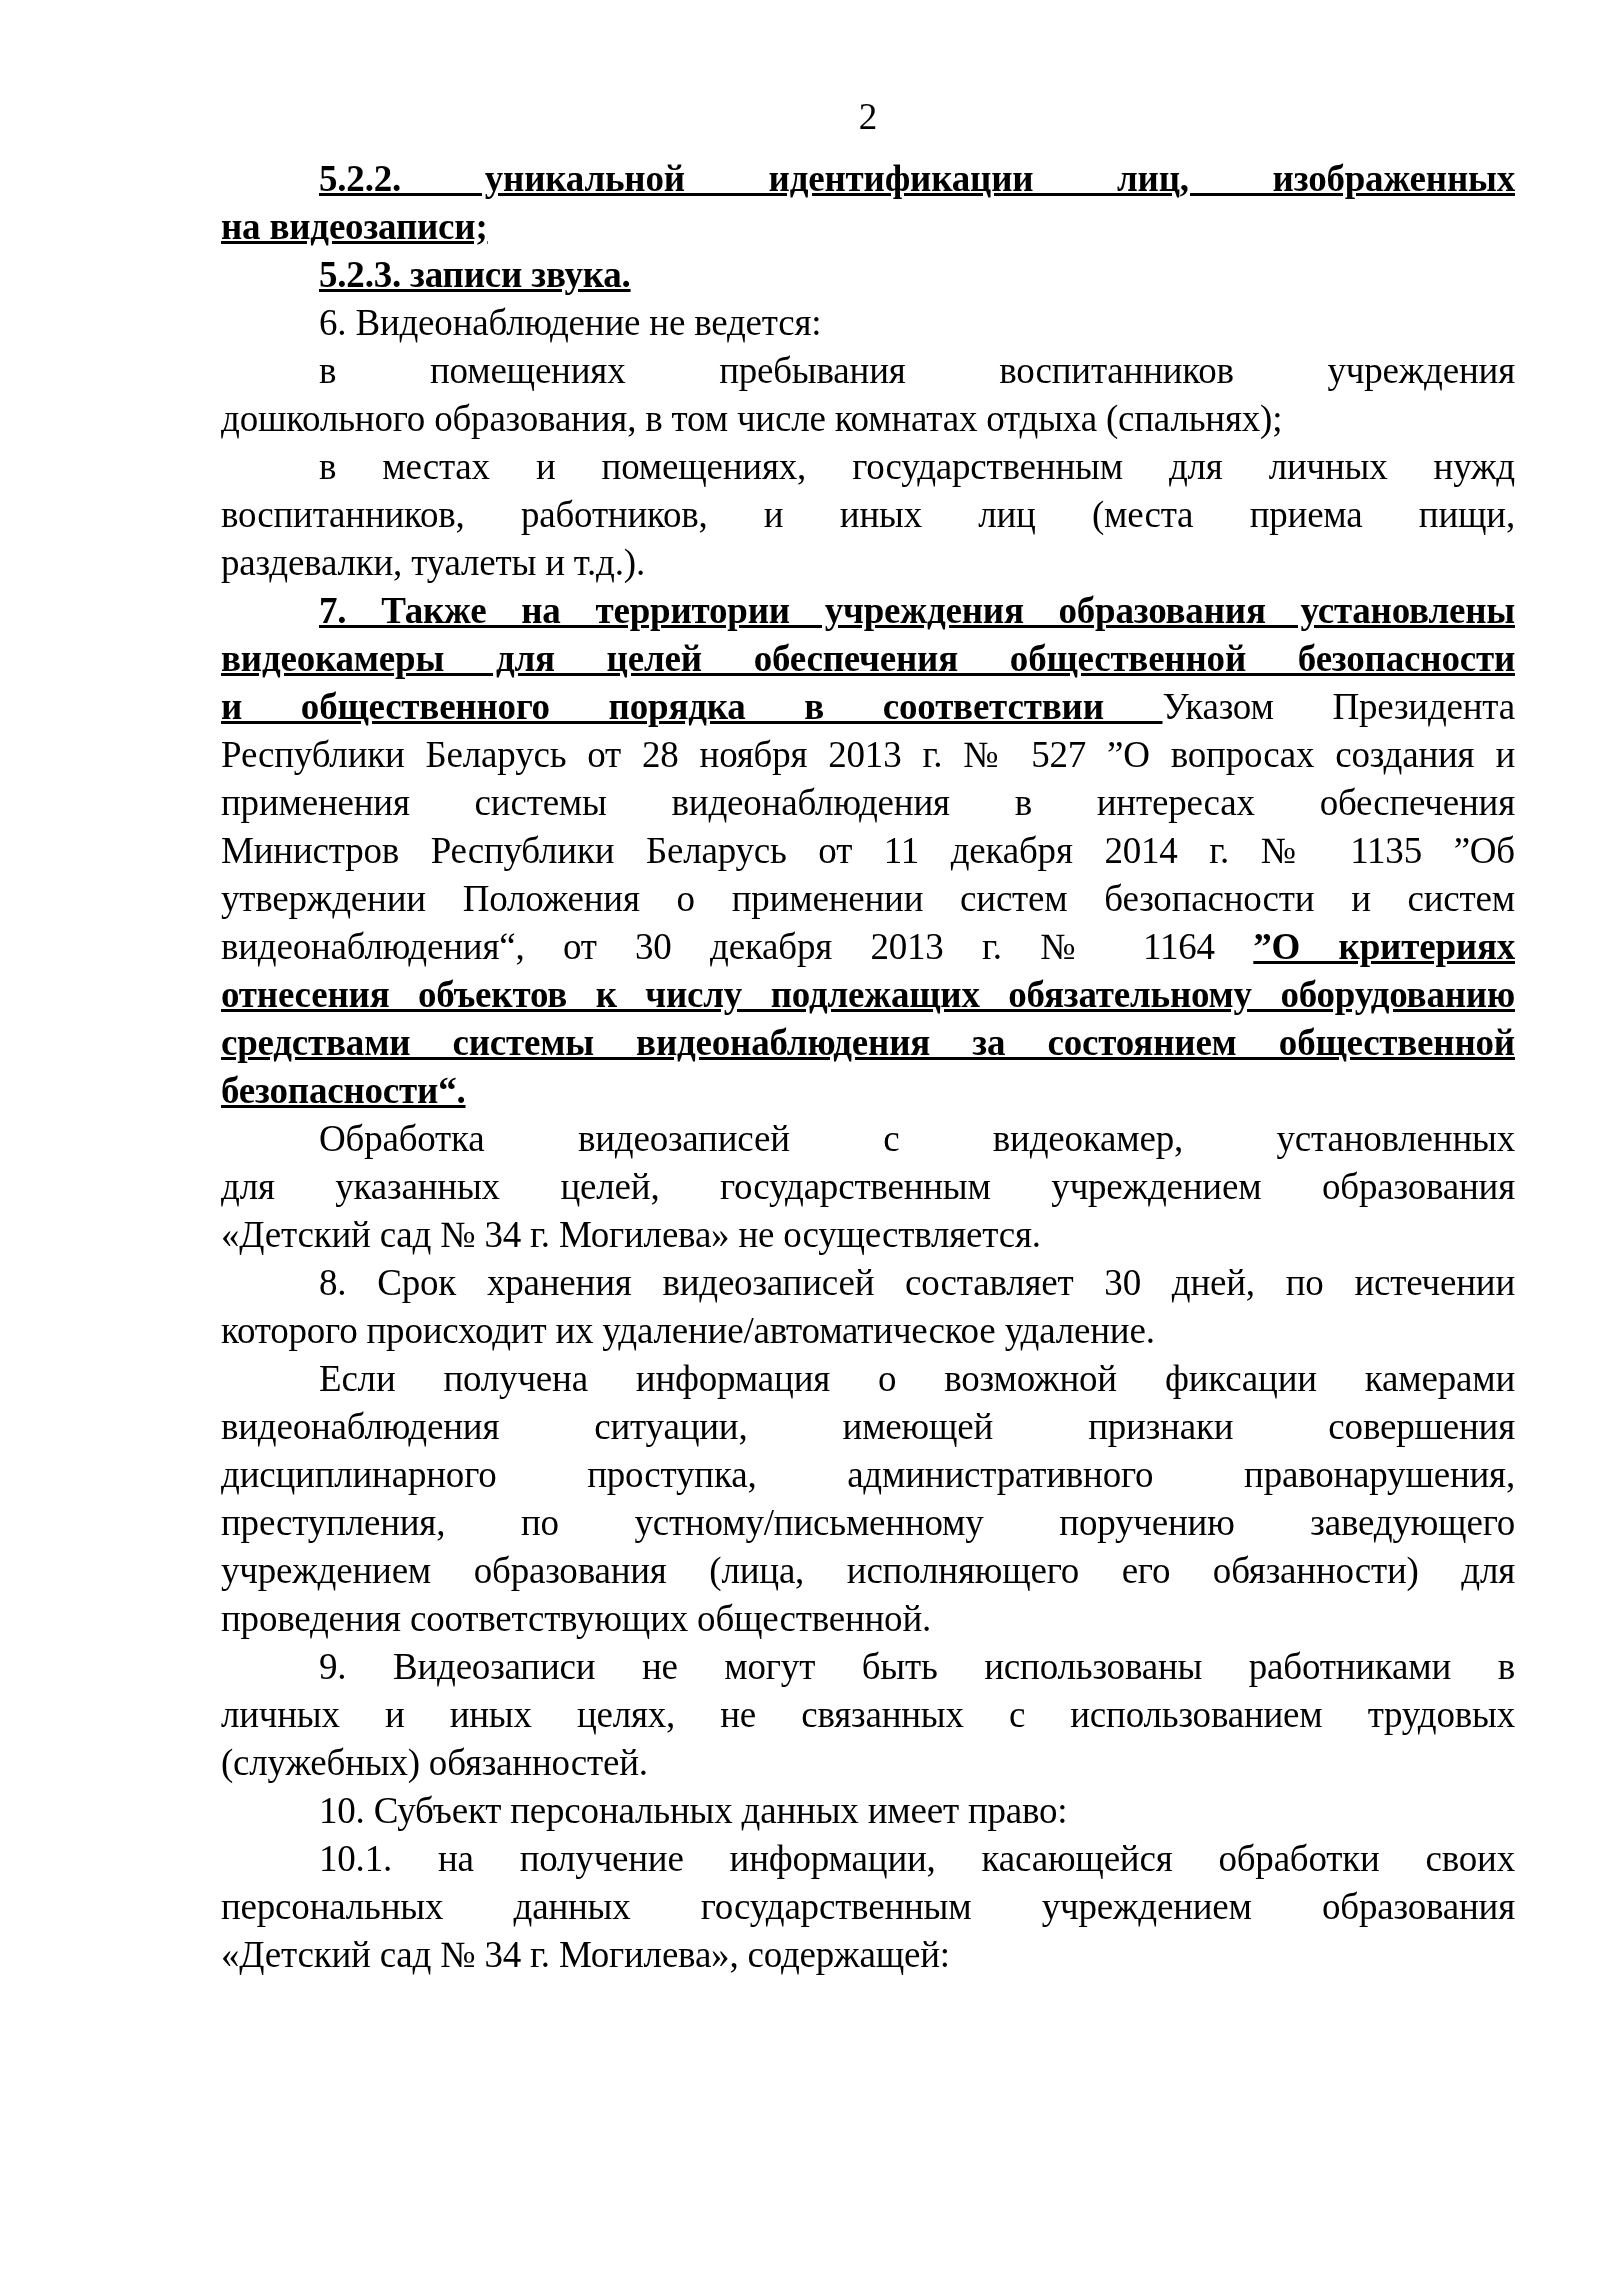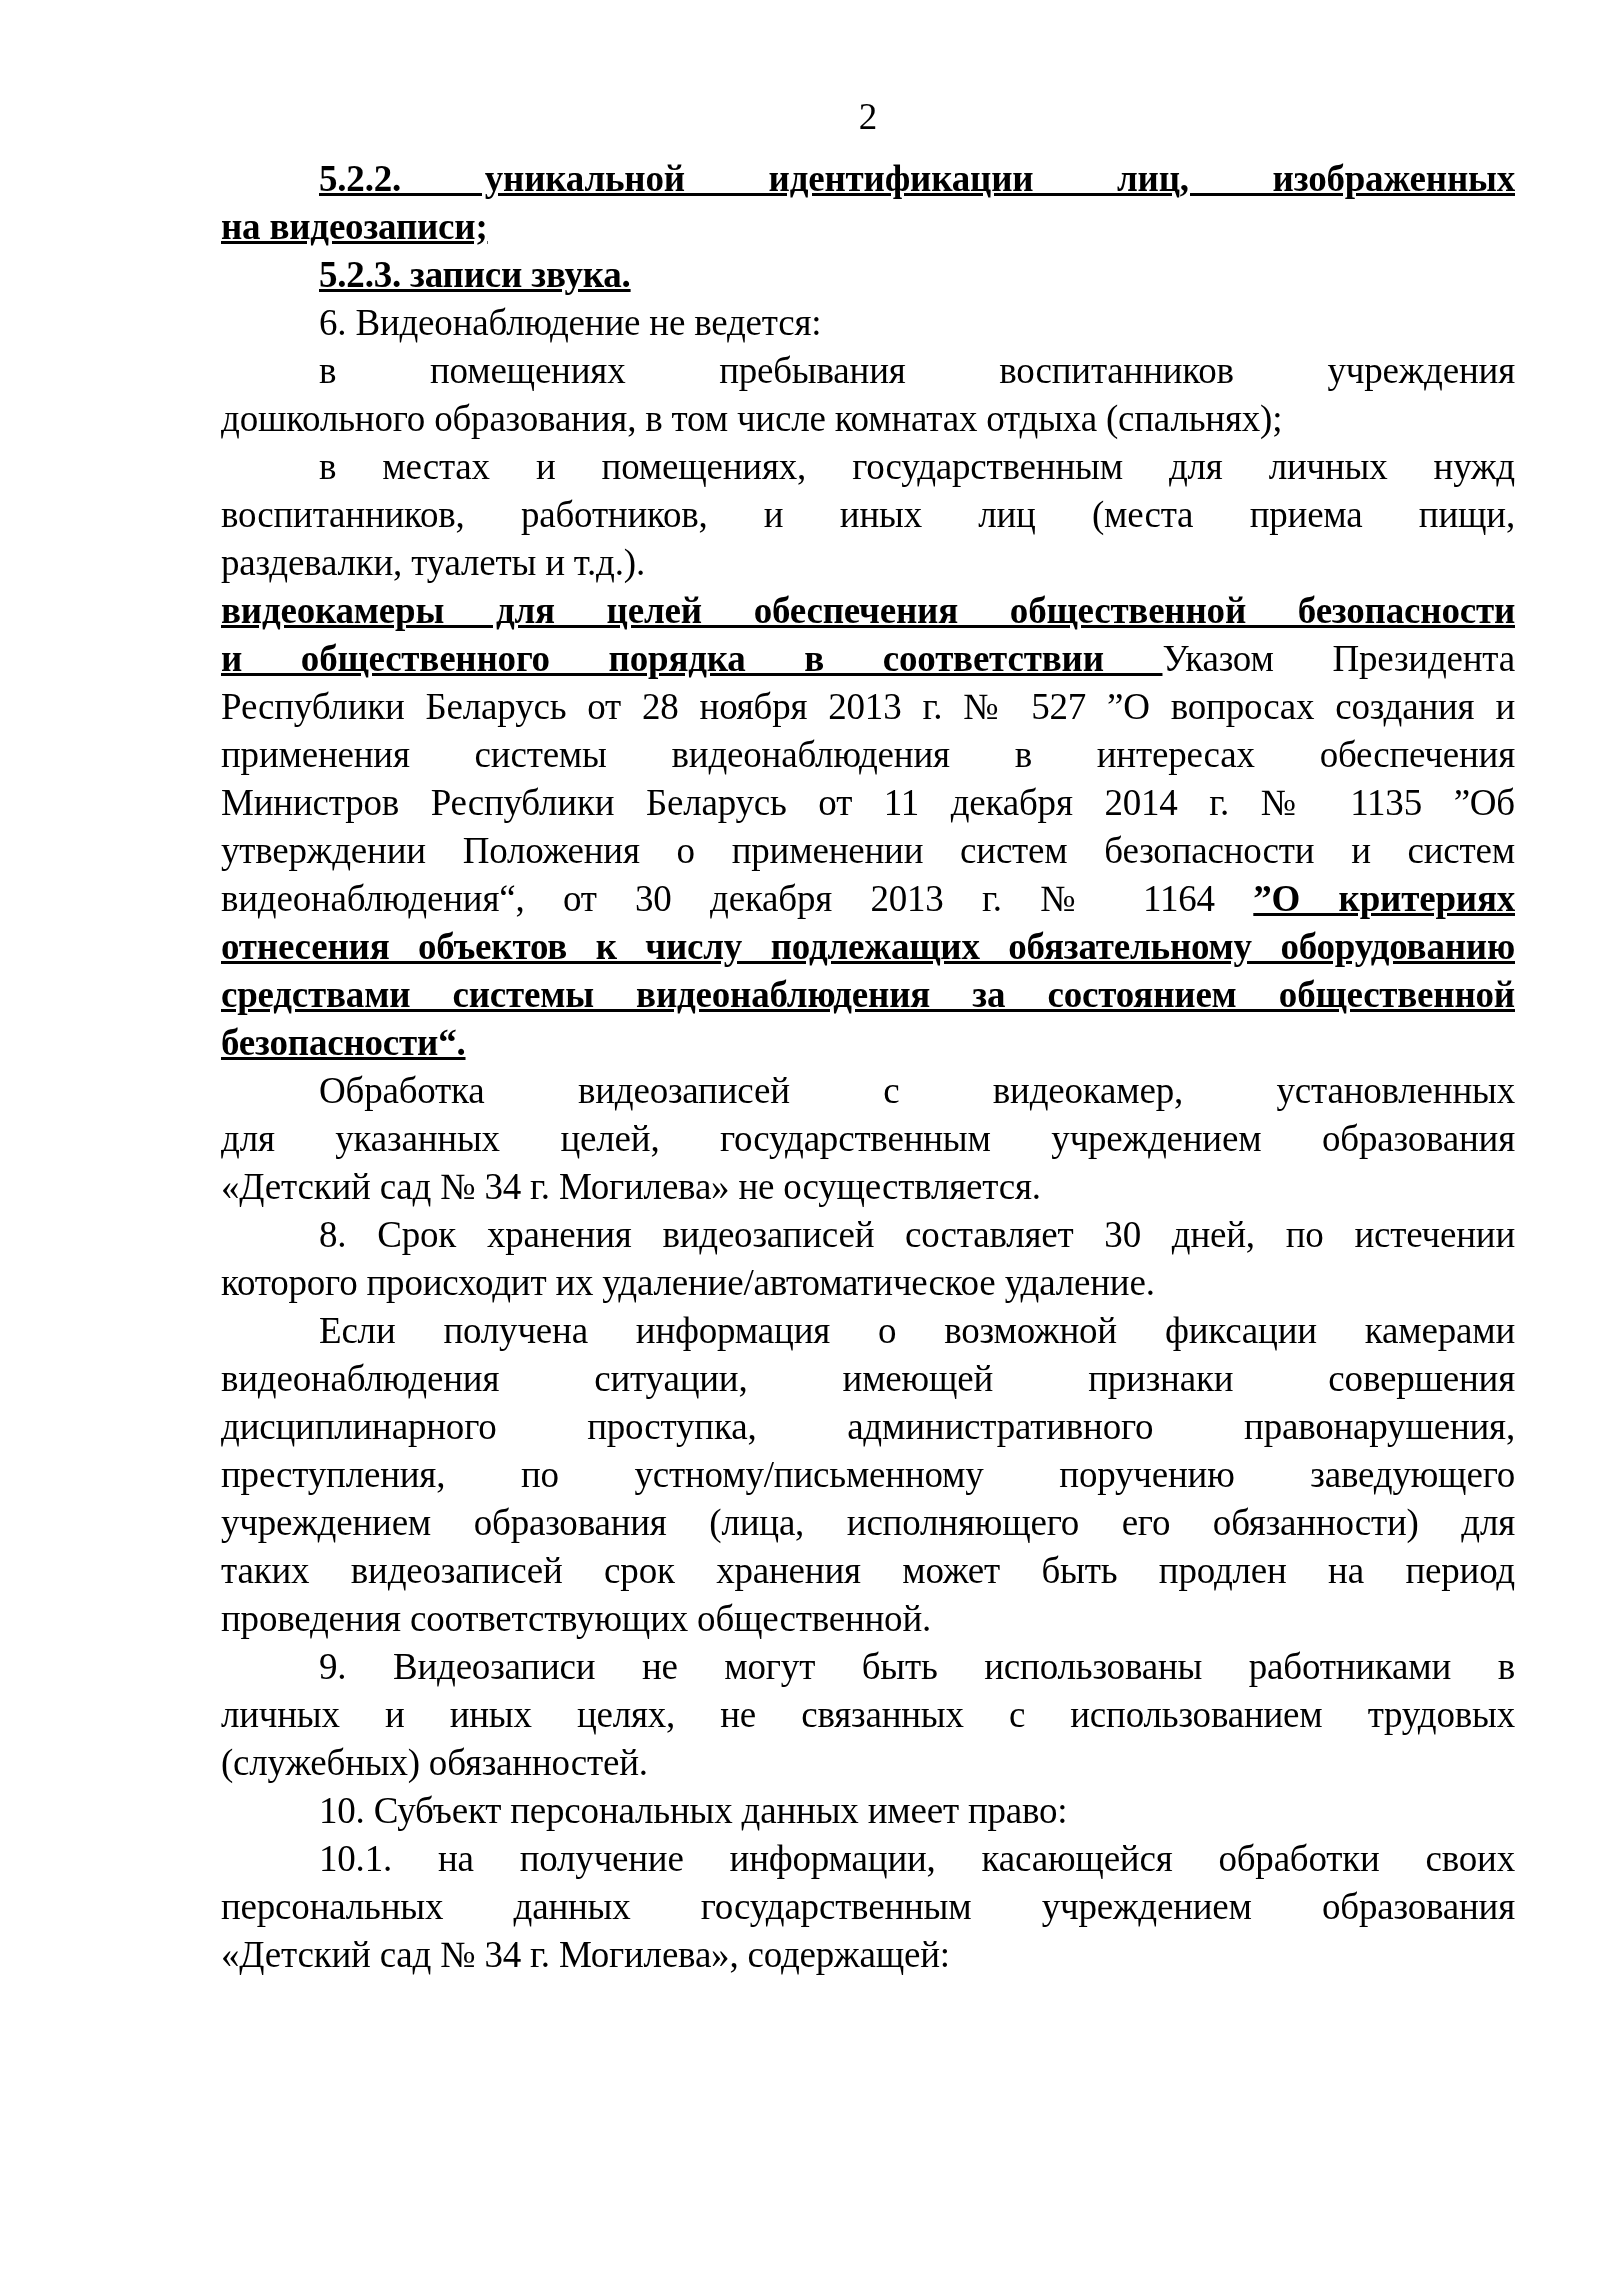--- a/index.html
+++ b/index.html
@@ -61,41 +61,41 @@
   <div class="content">
       <div class="line indent"><span class="seg bold">5.2.2. уникальной идентификации лиц, изображенных</span></div>
       <div class="line last"><span class="seg bold">на видеозаписи;</span></div>
       <div class="line indent last"><span class="seg bold">5.2.3. записи звука.</span></div>
       <div class="line indent last"><span class="seg">6. Видеонаблюдение не ведется:</span></div>
       <div class="line indent"><span class="seg">в помещениях пребывания воспитанников учреждения</span></div>
       <div class="line last"><span class="seg">дошкольного образования, в том числе комнатах отдыха (спальнях);</span></div>
       <div class="line indent"><span class="seg">в местах и помещениях, государственным для личных нужд</span></div>
       <div class="line"><span class="seg">воспитанников, работников, и иных лиц (места приема пищи,</span></div>
       <div class="line last"><span class="seg">раздевалки, туалеты и т.д.).</span></div>
+      <div class="line indent"><span class="seg bold">7. Также на территории учреждения образования установлены</span></div>
       <div class="line"><span class="seg bold">видеокамеры для целей обеспечения общественной безопасности</span></div>
       <div class="line"><span class="seg bold">и общественного порядка в соответствии </span><span class="seg">Указом Президента</span></div>
       <div class="line"><span class="seg">Республики Беларусь от 28 ноября 2013 г. № 527 ”О вопросах создания и</span></div>
       <div class="line"><span class="seg">применения системы видеонаблюдения в интересах обеспечения</span></div>
       <div class="line"><span class="seg">Министров Республики Беларусь от 11 декабря 2014 г. № 1135 ”Об</span></div>
       <div class="line"><span class="seg">утверждении Положения о применении систем безопасности и систем</span></div>
       <div class="line"><span class="seg">видеонаблюдения“, от 30 декабря 2013 г. № 1164 </span><span class="seg bold">”О критериях</span></div>
       <div class="line"><span class="seg bold">отнесения объектов к числу подлежащих обязательному оборудованию</span></div>
       <div class="line"><span class="seg bold">средствами системы видеонаблюдения за состоянием общественной</span></div>
       <div class="line last"><span class="seg bold">безопасности“.</span></div>
       <div class="line indent"><span class="seg">Обработка видеозаписей с видеокамер, установленных</span></div>
       <div class="line"><span class="seg">для указанных целей, государственным учреждением образования</span></div>
       <div class="line last"><span class="seg">«Детский сад № 34 г. Могилева» не осуществляется.</span></div>
       <div class="line indent"><span class="seg">8. Срок хранения видеозаписей составляет 30 дней, по истечении</span></div>
       <div class="line last"><span class="seg">которого происходит их удаление/автоматическое удаление.</span></div>
       <div class="line indent"><span class="seg">Если получена информация о возможной фиксации камерами</span></div>
       <div class="line"><span class="seg">видеонаблюдения ситуации, имеющей признаки совершения</span></div>
       <div class="line"><span class="seg">дисциплинарного проступка, административного правонарушения,</span></div>
       <div class="line"><span class="seg">преступления, по устному/письменному поручению заведующего</span></div>
       <div class="line"><span class="seg">учреждением образования (лица, исполняющего его обязанности) для</span></div>
-      <div class="line"><span class="seg">таких видеозаписей срок хранения может быть продлен на период</span></div>
       <div class="line last"><span class="seg">проведения соответствующих общественной.</span></div>
       <div class="line indent"><span class="seg">9. Видеозаписи не могут быть использованы работниками в</span></div>
       <div class="line"><span class="seg">личных и иных целях, не связанных с использованием трудовых</span></div>
       <div class="line last"><span class="seg">(служебных) обязанностей.</span></div>
       <div class="line indent last"><span class="seg">10. Субъект персональных данных имеет право:</span></div>
       <div class="line indent"><span class="seg">10.1. на получение информации, касающейся обработки своих</span></div>
       <div class="line"><span class="seg">персональных данных государственным учреждением образования</span></div>
       <div class="line last"><span class="seg">«Детский сад № 34 г. Могилева», содержащей:</span></div>
     </div>
 </div>

